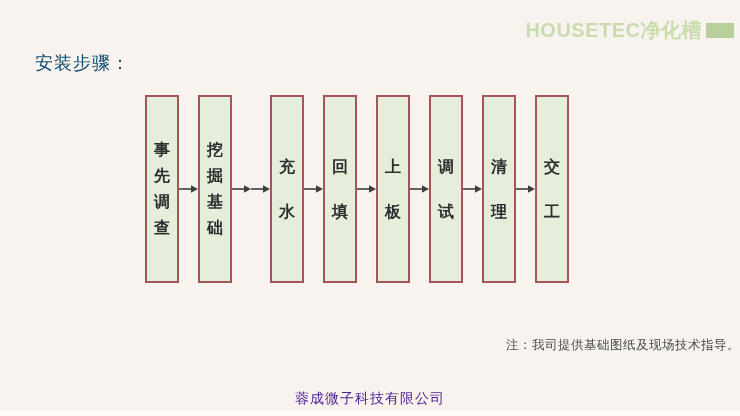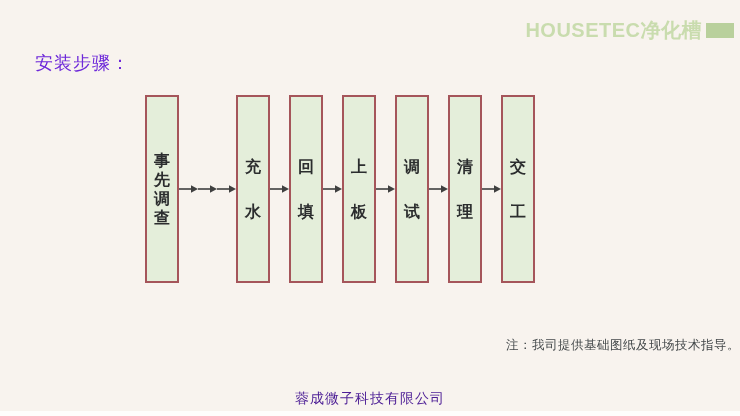--- a/index.html
+++ b/index.html
@@ -37,21 +37,21 @@
     height: 15px;
     background: #b9d09c;
   }
   
   .page-title {
     position: absolute;
     left: 35px;
     top: 51px;
     font-size: 18px;
     letter-spacing: 1px;
-    color: #6d28d9;
+    color: #0c4a6e;
   }
   
   .flowchart {
     position: absolute;
     left: 145px;
     top: 95px;
     height: 188px;
     display: flex;
     align-items: center;
   }
@@ -66,21 +66,21 @@
     flex: none;
   }
   .box-label {
     width: 1em;
     font-size: 16px;
     font-weight: bold;
     color: #2b2d2e;
     text-align: center;
     word-break: break-all;
   }
-  .box-label.dense { line-height: 19px; }
+  .box-label.dense { line-height: 26px; }
   .box-label.sparse { line-height: 45px; }
   .flow-arrow {
     width: 19px;
     height: 12px;
     flex: none;
     display: flex;
     align-items: center;
     justify-content: center;
   }
   
@@ -131,20 +131,23 @@
     <div class="flow-box">
       <span class="box-label dense">事先调查</span>
     </div>
     <span class="flow-arrow">
       <svg width="19" height="12" viewBox="0 0 19 12">
           <line x1="0" y1="6" x2="13" y2="6" stroke="#3f3f3f" stroke-width="1.6"></line>
           <path d="M12 2.2 L19 6 L12 9.8 Z" fill="#3f3f3f"></path>
         </svg>
     </span>
 
+    <div class="flow-box">
+      <span class="box-label dense">挖掘基础</span>
+    </div>
     <span class="flow-arrow">
       <svg width="19" height="12" viewBox="0 0 19 12">
           <line x1="0" y1="6" x2="13" y2="6" stroke="#3f3f3f" stroke-width="1.6"></line>
           <path d="M12 2.2 L19 6 L12 9.8 Z" fill="#3f3f3f"></path>
         </svg>
     </span>
 
     <span class="flow-arrow">
       <svg width="19" height="12" viewBox="0 0 19 12">
           <line x1="0" y1="6" x2="13" y2="6" stroke="#3f3f3f" stroke-width="1.6"></line>

